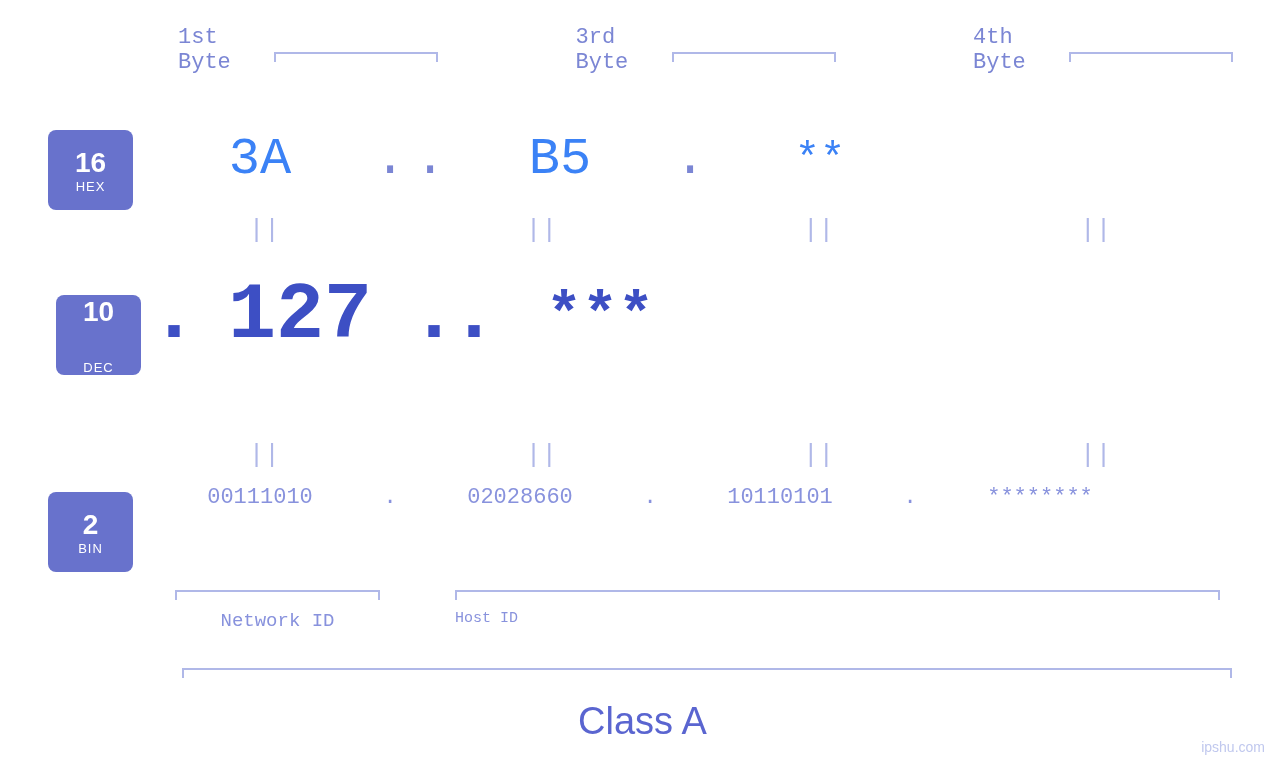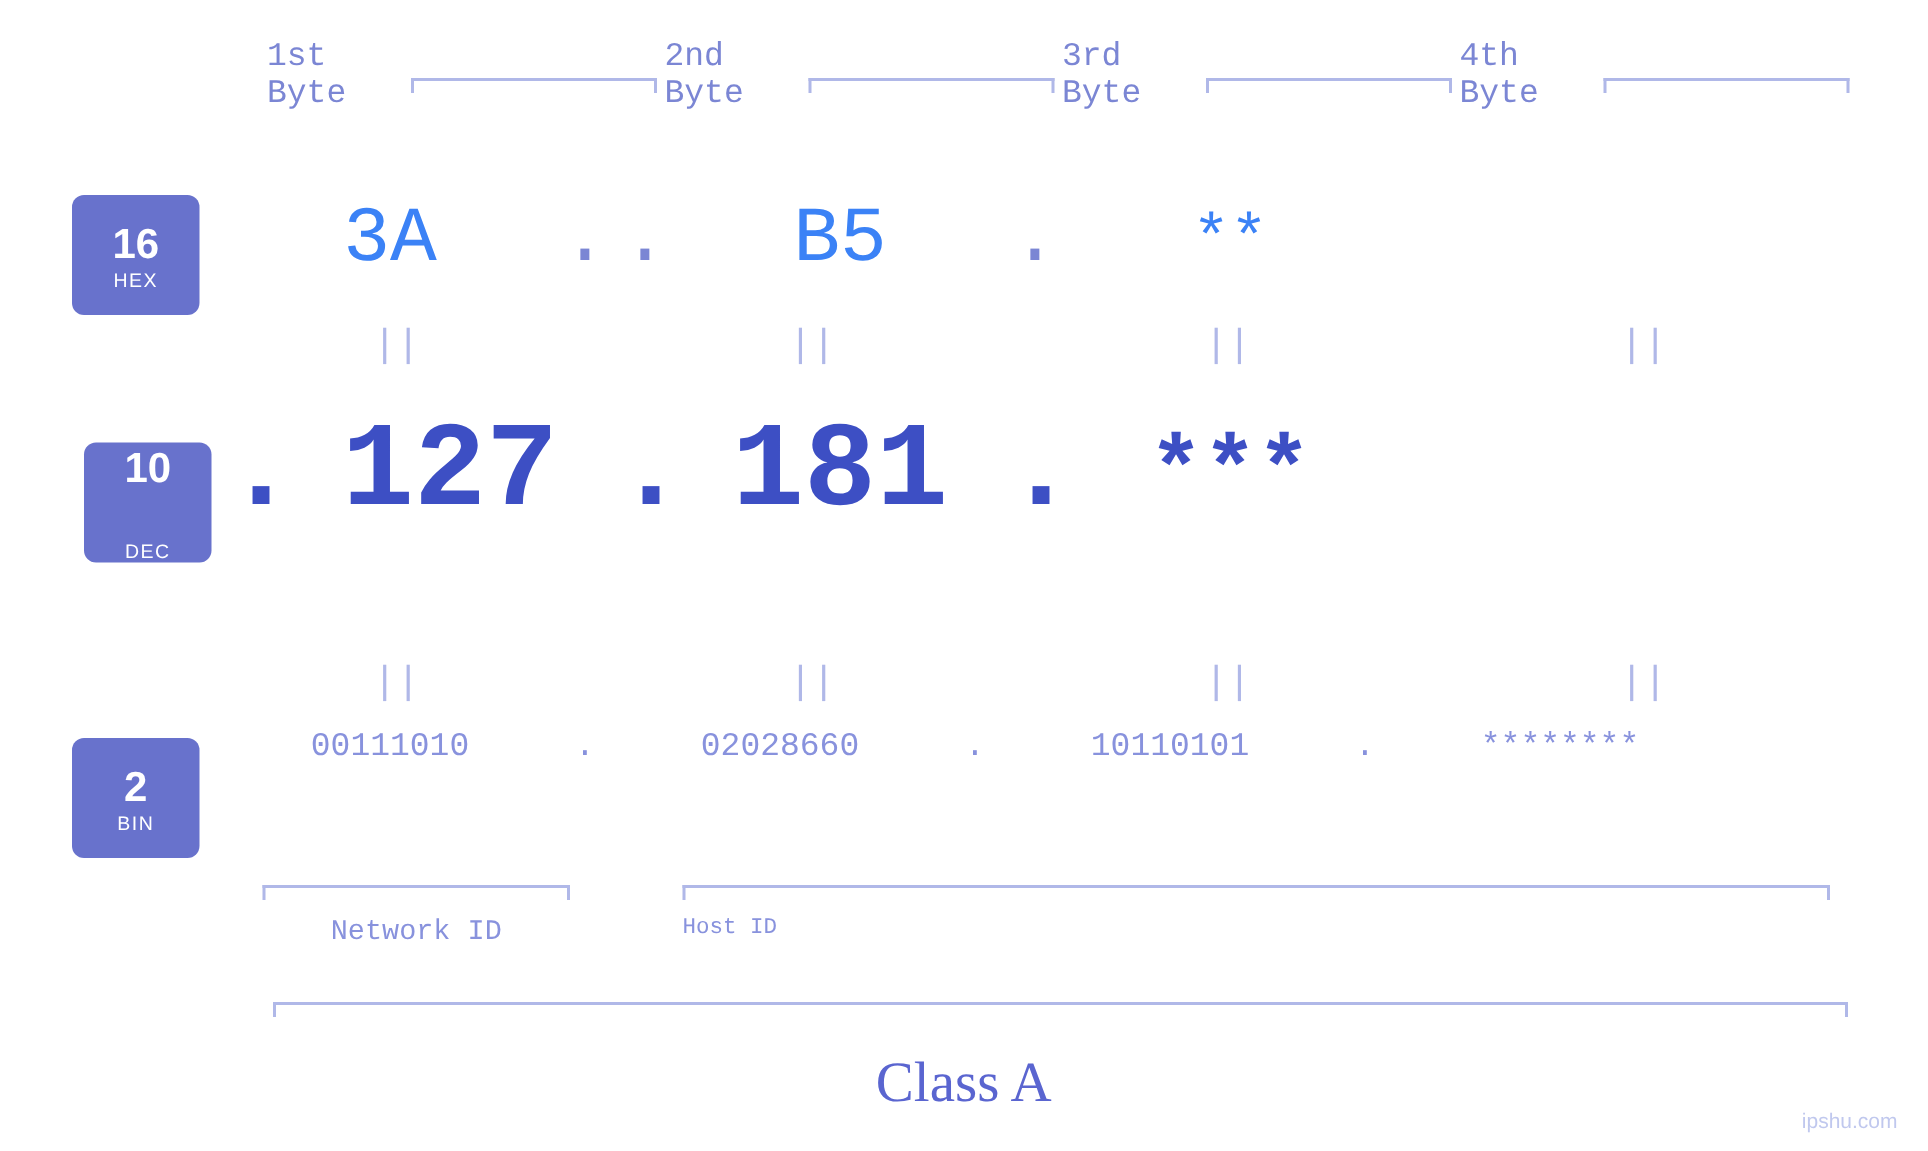--- a/index.html
+++ b/index.html
@@ -210,36 +210,32 @@
     }
 
     .class-a-text {
       position: absolute;
       top: 700px;
       left: 0;
       width: 1285px;
       text-align: center;
       color: #5a65d0;
       font-size: 38px;
-      font-family: Liberation Serif, serif;
+      font-family: Liberation Sans, sans-serif;
     }
 
   </style>
 </head>
 <body>
 
 <div class="layout">
 
   <div class="header-bracket-row">
     <div class="hb-item">
       <span class="hb-label">1st Byte</span>
-      <div class="hb-bracket"></div>
-    </div>
-    <div class="hb-item">
-      <span class="hb-label">2nd Byte</span>
       <div class="hb-bracket"></div>
     </div>
     <div class="hb-item">
       <span class="hb-label">3rd Byte</span>
       <div class="hb-bracket"></div>
     </div>
     <div class="hb-item">
       <span class="hb-label">4th Byte</span>
       <div class="hb-bracket"></div>
     </div>
@@ -273,21 +269,20 @@
   <div class="badge" style="position:absolute; left:56px; top:295px;justify-content:space-between;">
     <span class="num">10</span>
     <span class="base">DEC</span>
   </div>
 
   <div class="dec-row">
     <div style="width:150px;"></div>
     <span class="dot dec-dot">.</span>
     <span class="byte-value dec-value">127</span>
     <span class="dot dec-dot">.</span>
-    <span class="byte-value dec-value">181</span>
     <span class="dot dec-dot">.</span>
     <span class="byte-value dec-value" style="font-size:60px;">***</span>
   </div>
 
   <div class="equals-dec-row">
     <span style="width:220px; text-align:center; color:#b0b8e8; font-size:26px; font-family:'Courier New', Courier, monospace;">||</span>
     <span style="width:40px;"></span>
     <span style="width:220px; text-align:center; color:#b0b8e8; font-size:26px; font-family:'Courier New', Courier, monospace;">||</span>
     <span style="width:40px;"></span>
     <span style="width:220px; text-align:center; color:#b0b8e8; font-size:26px; font-family:'Courier New', Courier, monospace;">||</span>

